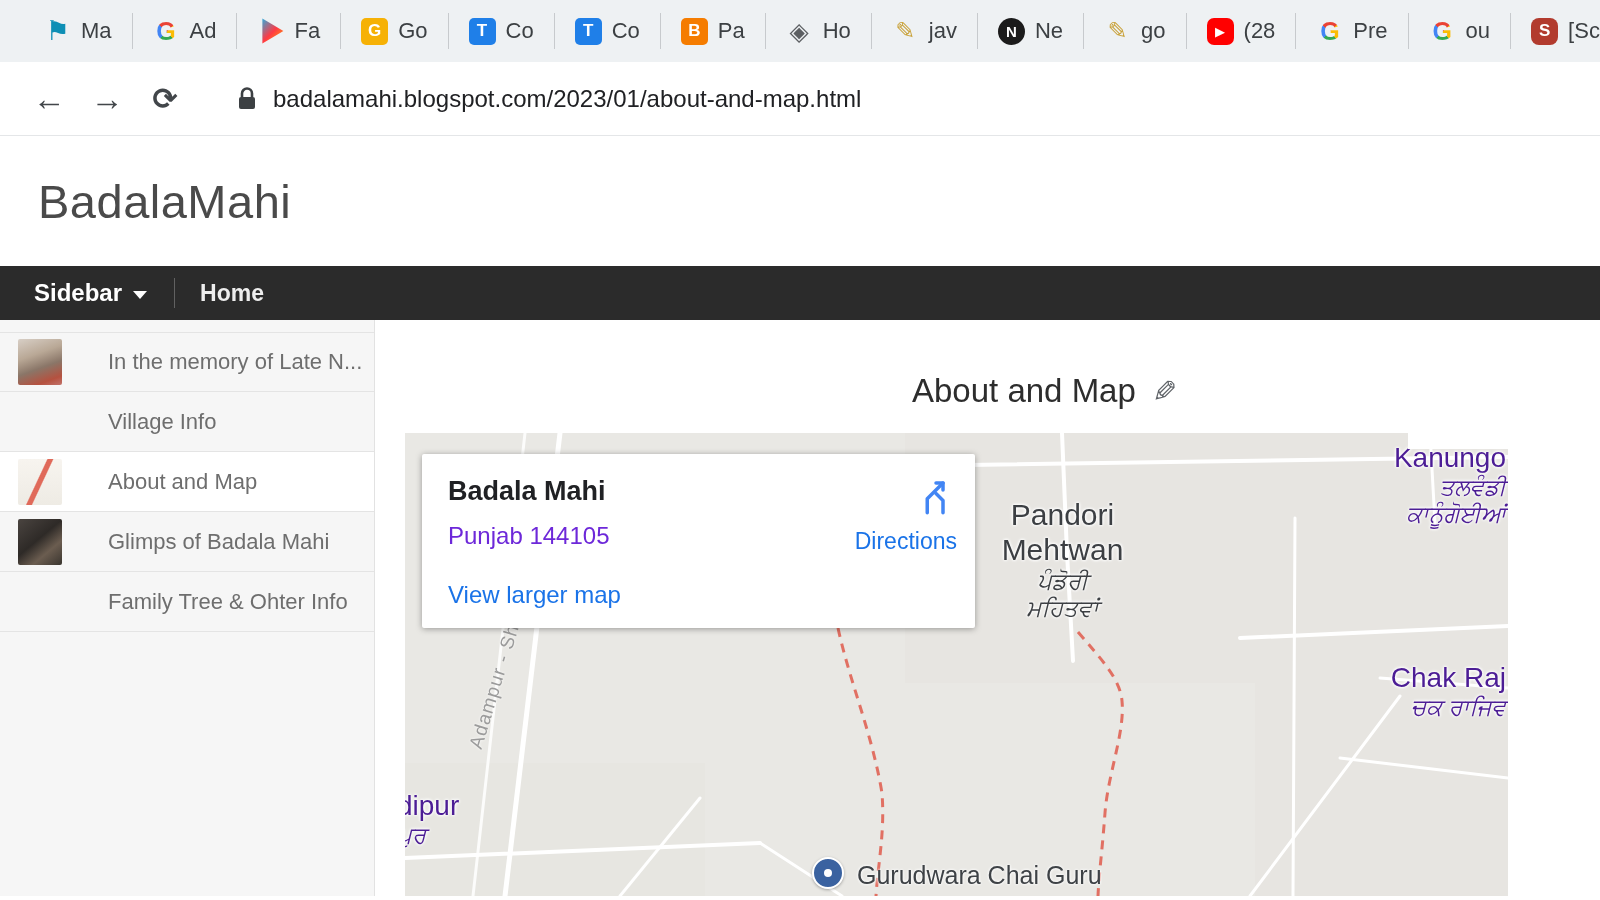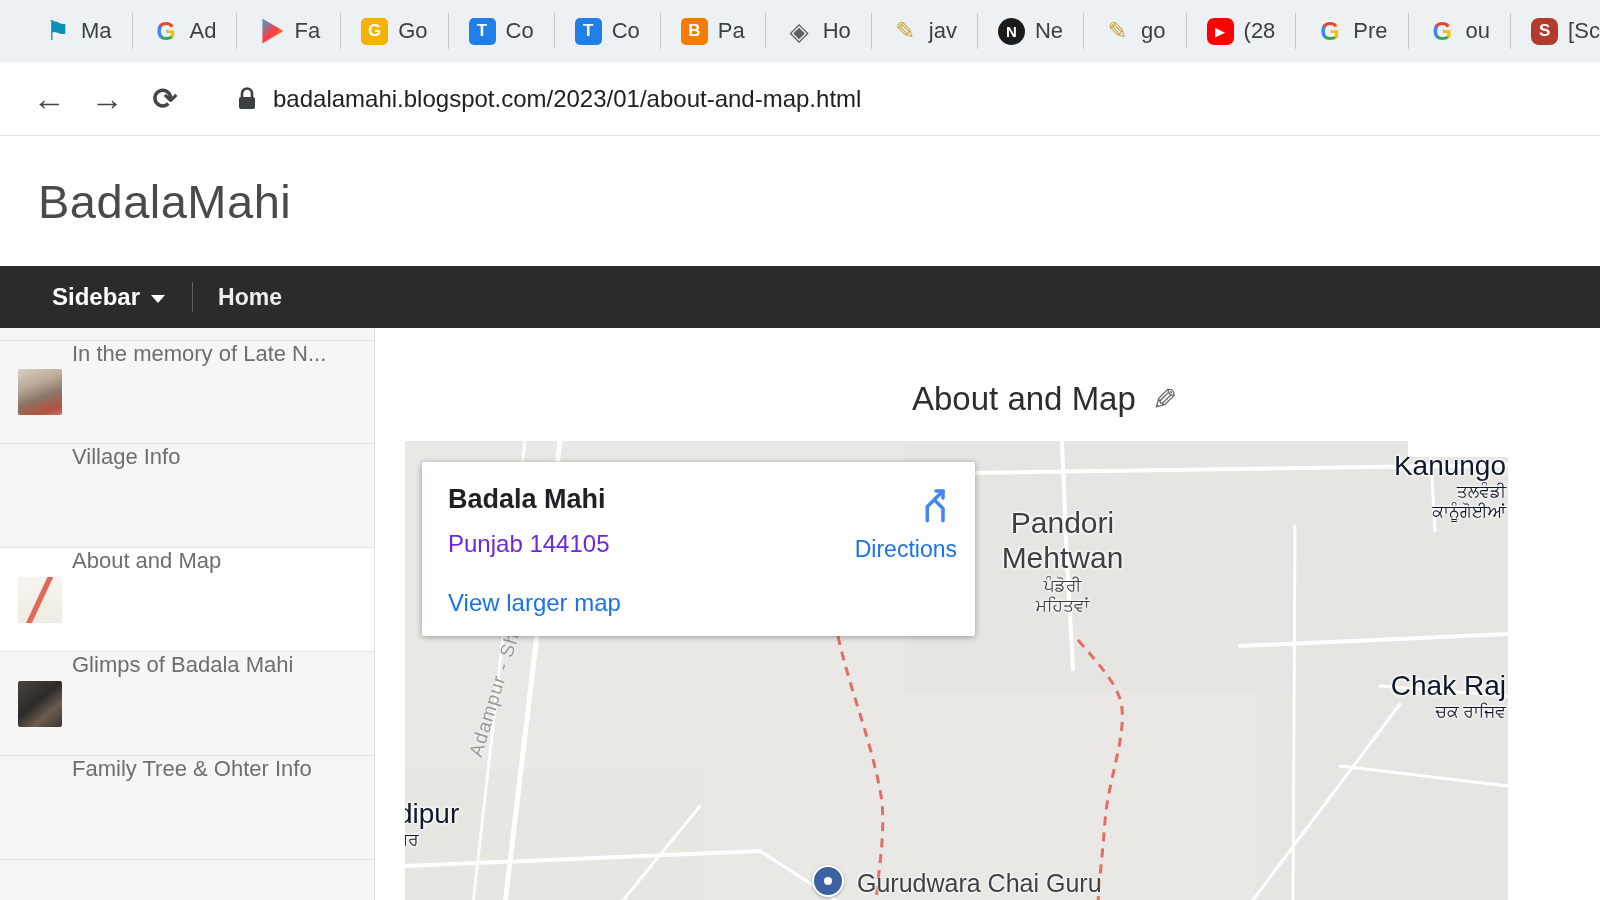--- a/index.html
+++ b/index.html
@@ -30,48 +30,48 @@
   .tb-btn { width:58px; font-size:33px; color:#42464a; text-align:center; cursor:pointer; line-height:1; }
   .tb-reload { font-size:30px; font-weight:bold; }
   .addr { display:flex; align-items:center; margin-left:42px; gap:15px; cursor:text; }
   .addr-url { font-size:24px; color:#202124; }
 
   
   .site-header { height:130px; background:#fff; display:flex; align-items:center; padding-left:38px; }
   .site-title { font-size:47px; color:#4a4a4a; font-weight:400; letter-spacing:.5px; }
 
   
-  .site-nav { height:62px; background:#2b2b2b; display:flex; align-items:center; padding-left:52px; }
+  .site-nav { height:54px; background:#2b2b2b; display:flex; align-items:center; padding-left:34px; }
   .nav-sidebar { color:#fff; font-weight:700; font-size:24px; display:flex; align-items:center; gap:11px; cursor:pointer; }
   .caret { width:0; height:0; border-left:7px solid transparent; border-right:7px solid transparent; border-top:8px solid #fff; margin-top:4px; }
   .nav-sep { width:1px; height:30px; background:#616161; margin:0 25px 0 27px; }
   .nav-home { color:#ededed; font-weight:700; font-size:23px; cursor:pointer; }
 
   
   .page-body { display:flex; height:576px; }
   .sidebar { width:375px; background:#f6f6f6; border-right:1px solid #e2e2e2; padding-top:12px; flex:none; }
-  .sb-item { position:relative; height:104px; display:flex; align-items:flex-start; border-bottom:1px solid #e4e4e4; padding-left:72px; color:#6e6e6e; font-size:22px; cursor:pointer; }
+  .sb-item { position:relative; height:60px; display:flex; align-items:center; border-bottom:1px solid #e4e4e4; padding-left:108px; color:#6e6e6e; font-size:22px; cursor:pointer; }
   .sb-item:first-child { border-top:1px solid #e4e4e4; }
   .sb-item.active { background:#fff; }
   .thumb { position:absolute; left:18px; top:50%; transform:translateY(-50%); width:44px; height:46px; border-radius:2px; }
   .t1 { background:linear-gradient(160deg,#d8cfc6 0%,#b9a896 35%,#8a7668 60%,#b5513f 85%,#c2736b 100%); }
   .t3 { background-image:linear-gradient(115deg,transparent 44%,#e06a5a 46%,#e06a5a 53%,transparent 55%),linear-gradient(#f7f4ef,#eeebe4); }
   .t4 { background:linear-gradient(140deg,#4a4440 0%,#2e2a27 45%,#6b5d50 70%,#3a352f 100%); }
 
   .main { flex:1; position:relative; background:#fff; }
   .head-row { position:absolute; top:52px; left:30px; width:1103px; text-align:center; transform:translateX(88px); white-space:nowrap; }
   .head-text { font-size:33px; color:#2d2d2d; }
   .pencil { font-size:30px; color:#5f6368; margin-left:16px; display:inline-block; transform:scaleX(-1); cursor:pointer; }
 
   
   .map { position:absolute; left:30px; top:113px; width:1103px; height:463px; background:#e9e8e4; overflow:hidden; cursor:grab; }
   .roads { position:absolute; left:0; top:0; }
-  .mlabel { position:absolute; color:#0f172a; text-shadow:0 0 3px #fff,0 0 3px #fff,0 0 4px #fff; line-height:1.18; text-align:center; white-space:nowrap; }
+  .mlabel { position:absolute; color:#4c1d95; text-shadow:0 0 3px #fff,0 0 3px #fff,0 0 4px #fff; line-height:1.18; text-align:center; white-space:nowrap; }
   .en { font-size:28px; }
-  .pa { font-size:17px; }
+  .pa { font-size:23px;font-style:italic; }
   .lbl-kanungo { right:2px; top:8px; text-align:right; }
   .lbl-pandori { left:570px; top:64px; width:175px; color:#3c3f43; }
   .lbl-pandori .en { font-size:30px; }
   .lbl-chak { right:2px; top:228px; text-align:right; }
   .lbl-sham { left:228px; top:298px; width:180px; }
   .lbl-dipur { left:-8px; top:356px; text-align:left; }
   .lbl-road { left:60px; top:312px; font-size:19px; color:#9b9b9b; letter-spacing:1px; transform:rotate(-73deg); transform-origin:0 0; text-shadow:0 0 3px #fff; position:absolute; white-space:nowrap; }
   .map-ctrl { position:absolute; right:0; top:0; width:100px; height:16px; background:#fff; }
 
   .poi-dot { position:absolute; left:407px; top:424px; width:32px; height:32px; border-radius:50%; background:#3a62a0; border:2px solid #fff; box-shadow:0 1px 3px rgba(0,0,0,.3); }

